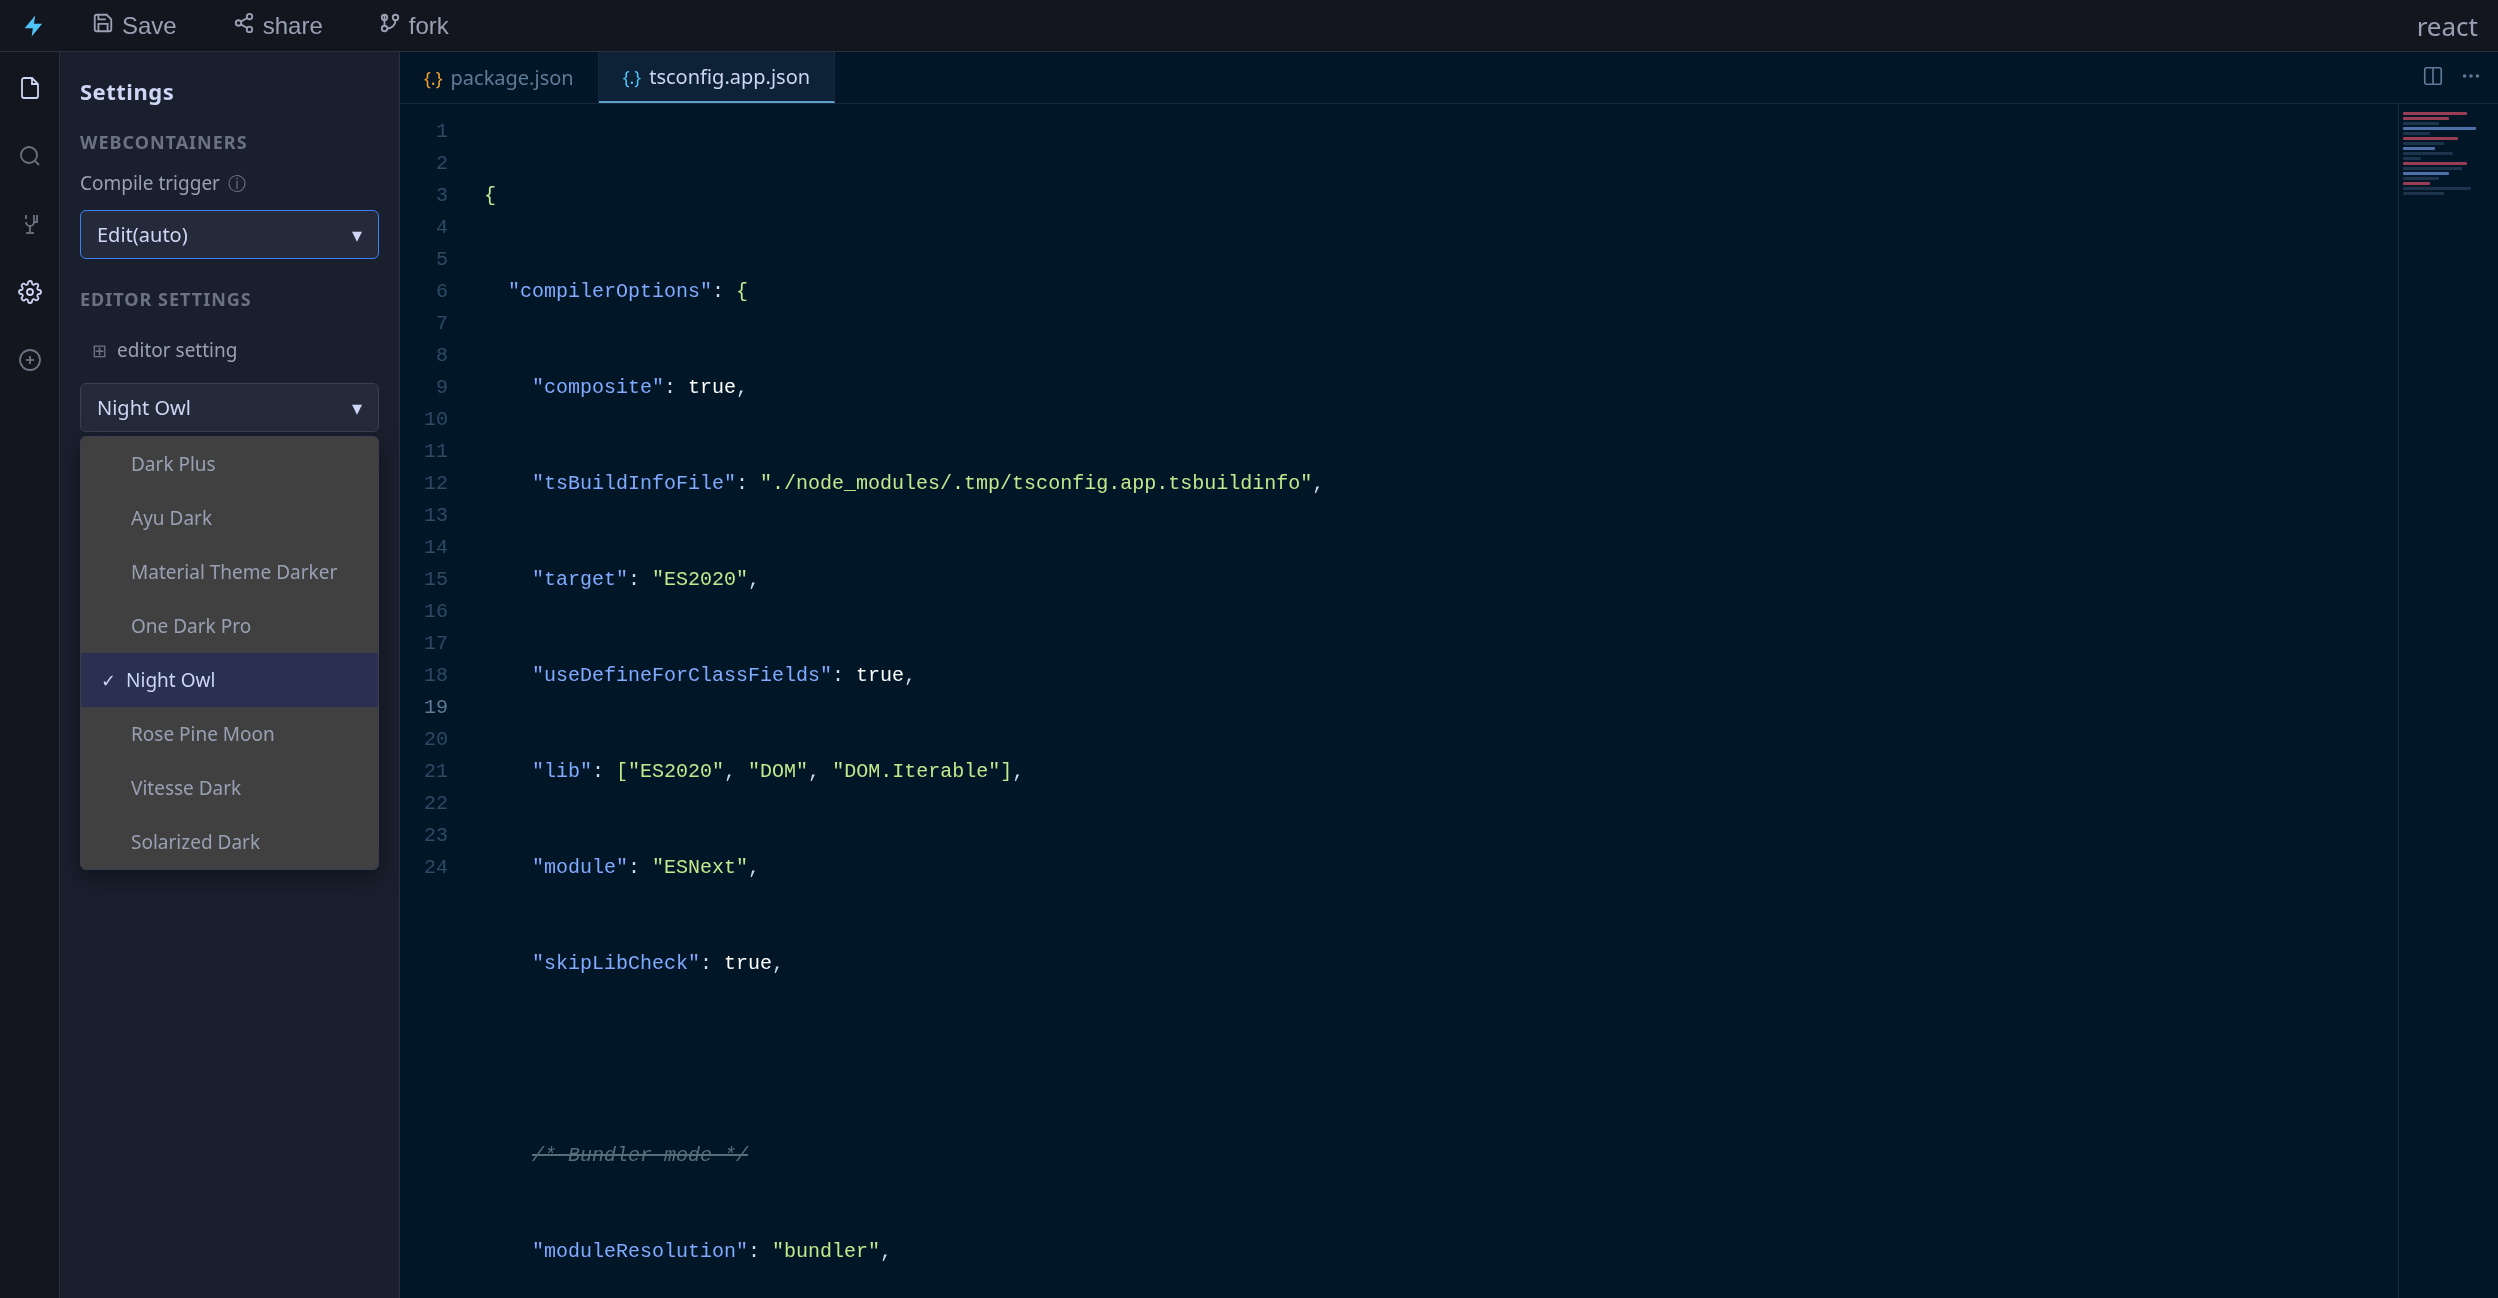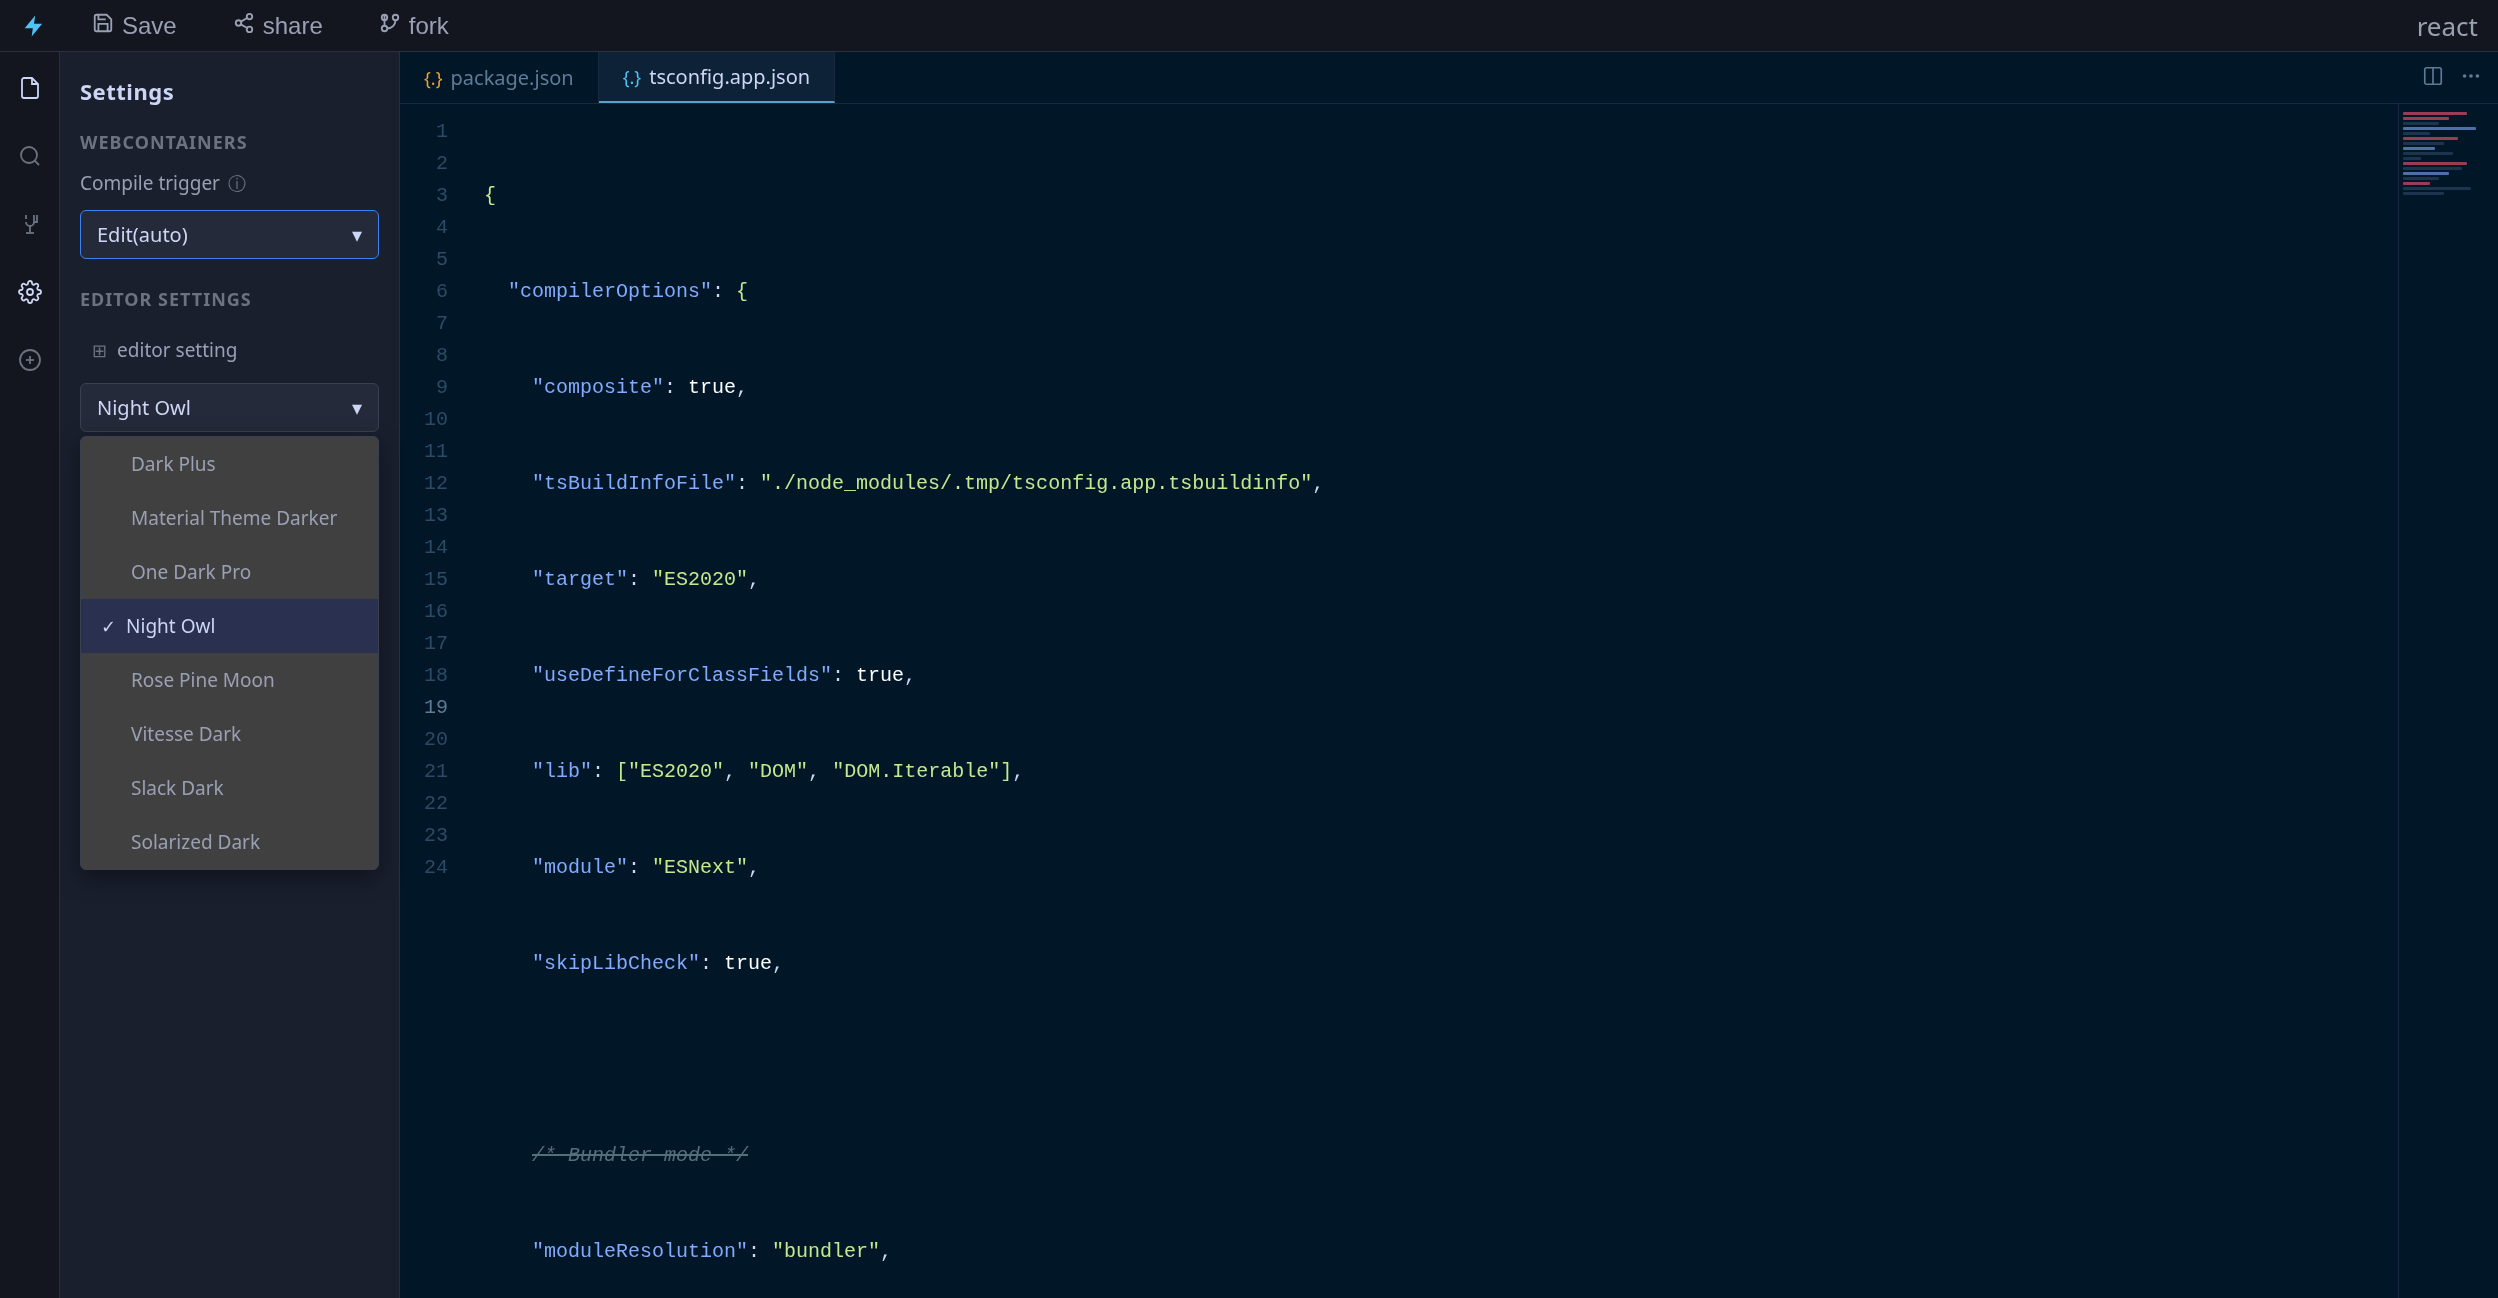--- a/index.html
+++ b/index.html
@@ -412,41 +412,41 @@
           <span>Night Owl</span>
           <span>▾</span>
         </div>
         <div class="theme-menu">
           <div class="theme-menu-item">
             <span style="width:20px;display:inline-block;"></span>
             <span>Dark Plus</span>
           </div>
           <div class="theme-menu-item">
             <span style="width:20px;display:inline-block;"></span>
+            <span>Ayu Dark</span>
+          </div>
+          <div class="theme-menu-item">
+            <span style="width:20px;display:inline-block;"></span>
             <span>Material Theme Darker</span>
           </div>
           <div class="theme-menu-item">
             <span style="width:20px;display:inline-block;"></span>
             <span>One Dark Pro</span>
           </div>
           <div class="theme-menu-item selected">
             <span class="check-icon">✓</span>
             <span>Night Owl</span>
           </div>
           <div class="theme-menu-item">
             <span style="width:20px;display:inline-block;"></span>
             <span>Rose Pine Moon</span>
           </div>
           <div class="theme-menu-item">
             <span style="width:20px;display:inline-block;"></span>
             <span>Vitesse Dark</span>
-          </div>
-          <div class="theme-menu-item">
-            <span style="width:20px;display:inline-block;"></span>
-            <span>Slack Dark</span>
           </div>
           <div class="theme-menu-item">
             <span style="width:20px;display:inline-block;"></span>
             <span>Solarized Dark</span>
           </div>
         </div>
       </div>
     </div>
   </div>
 

